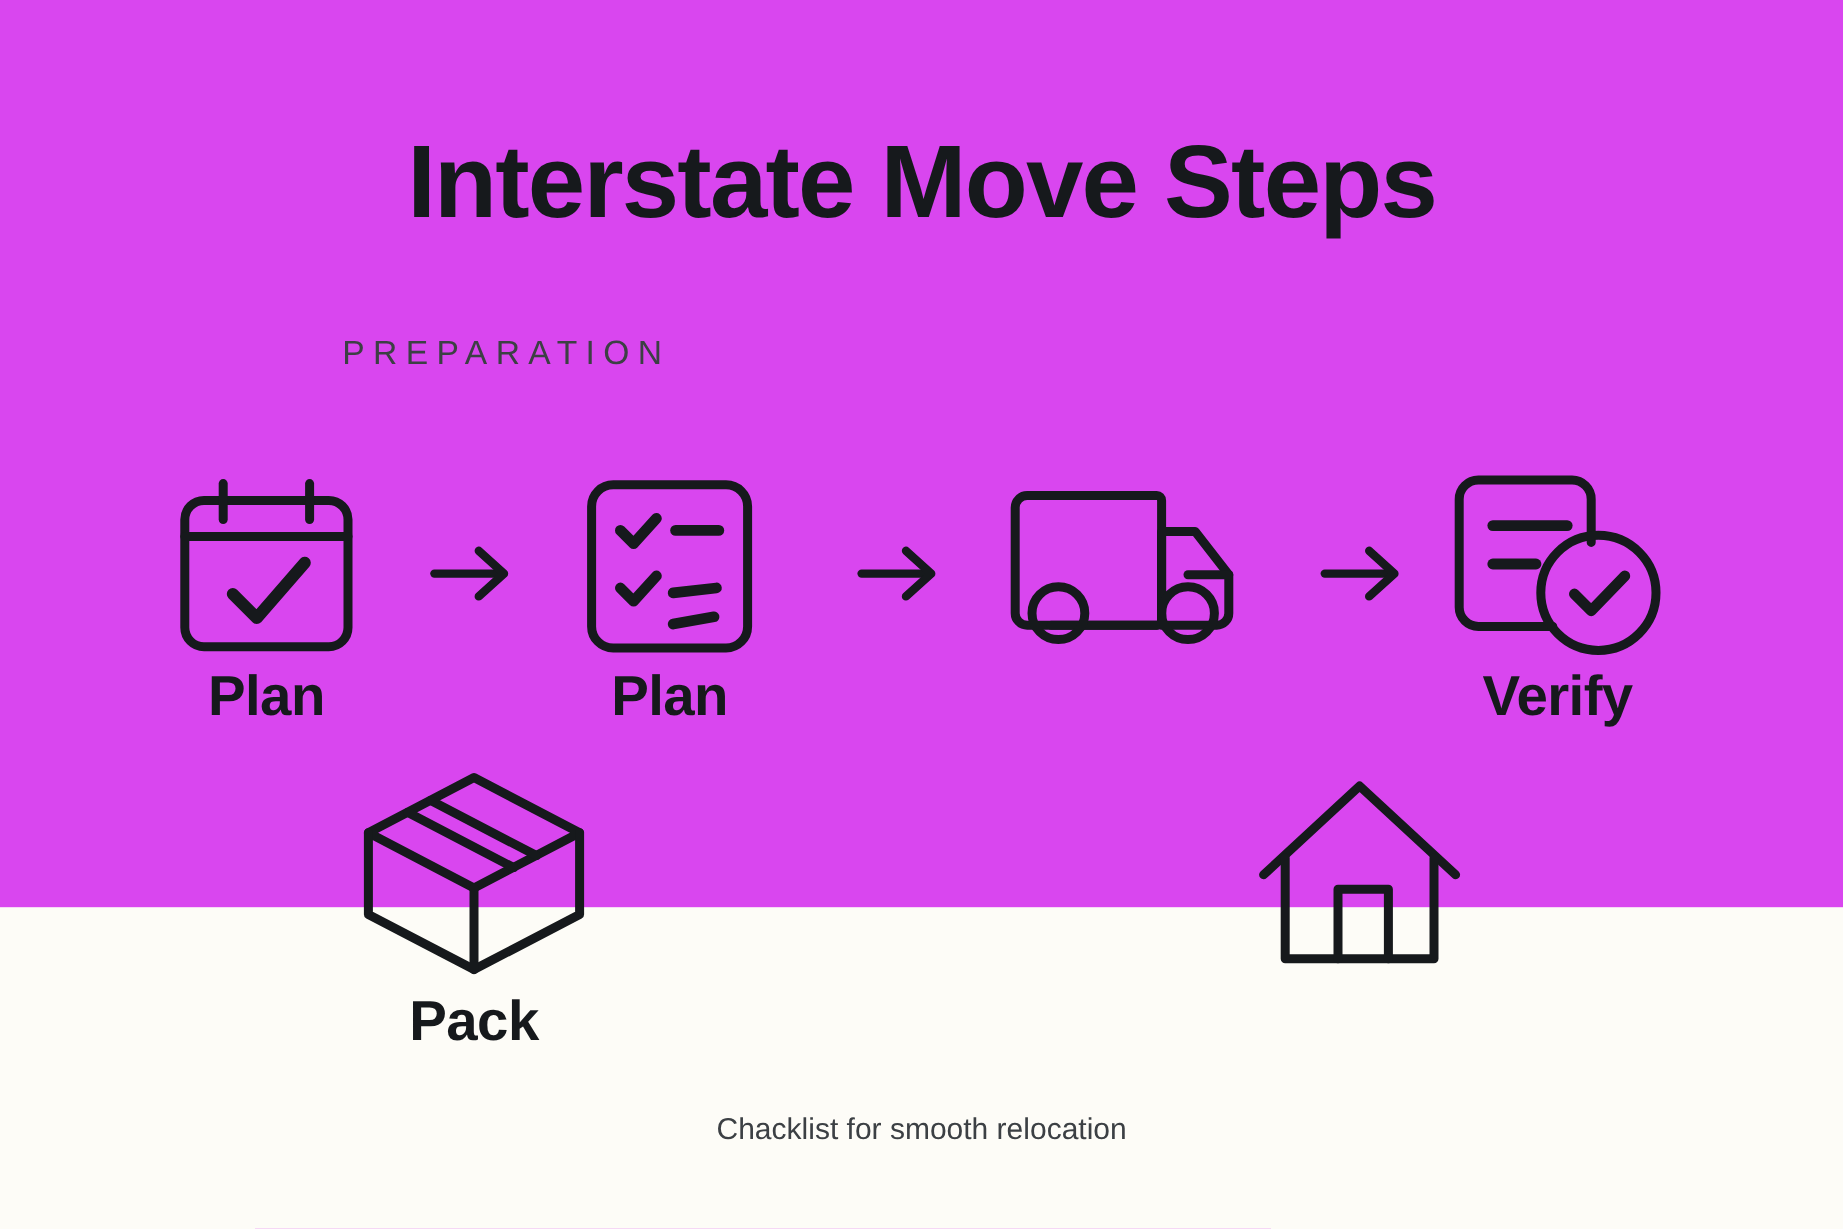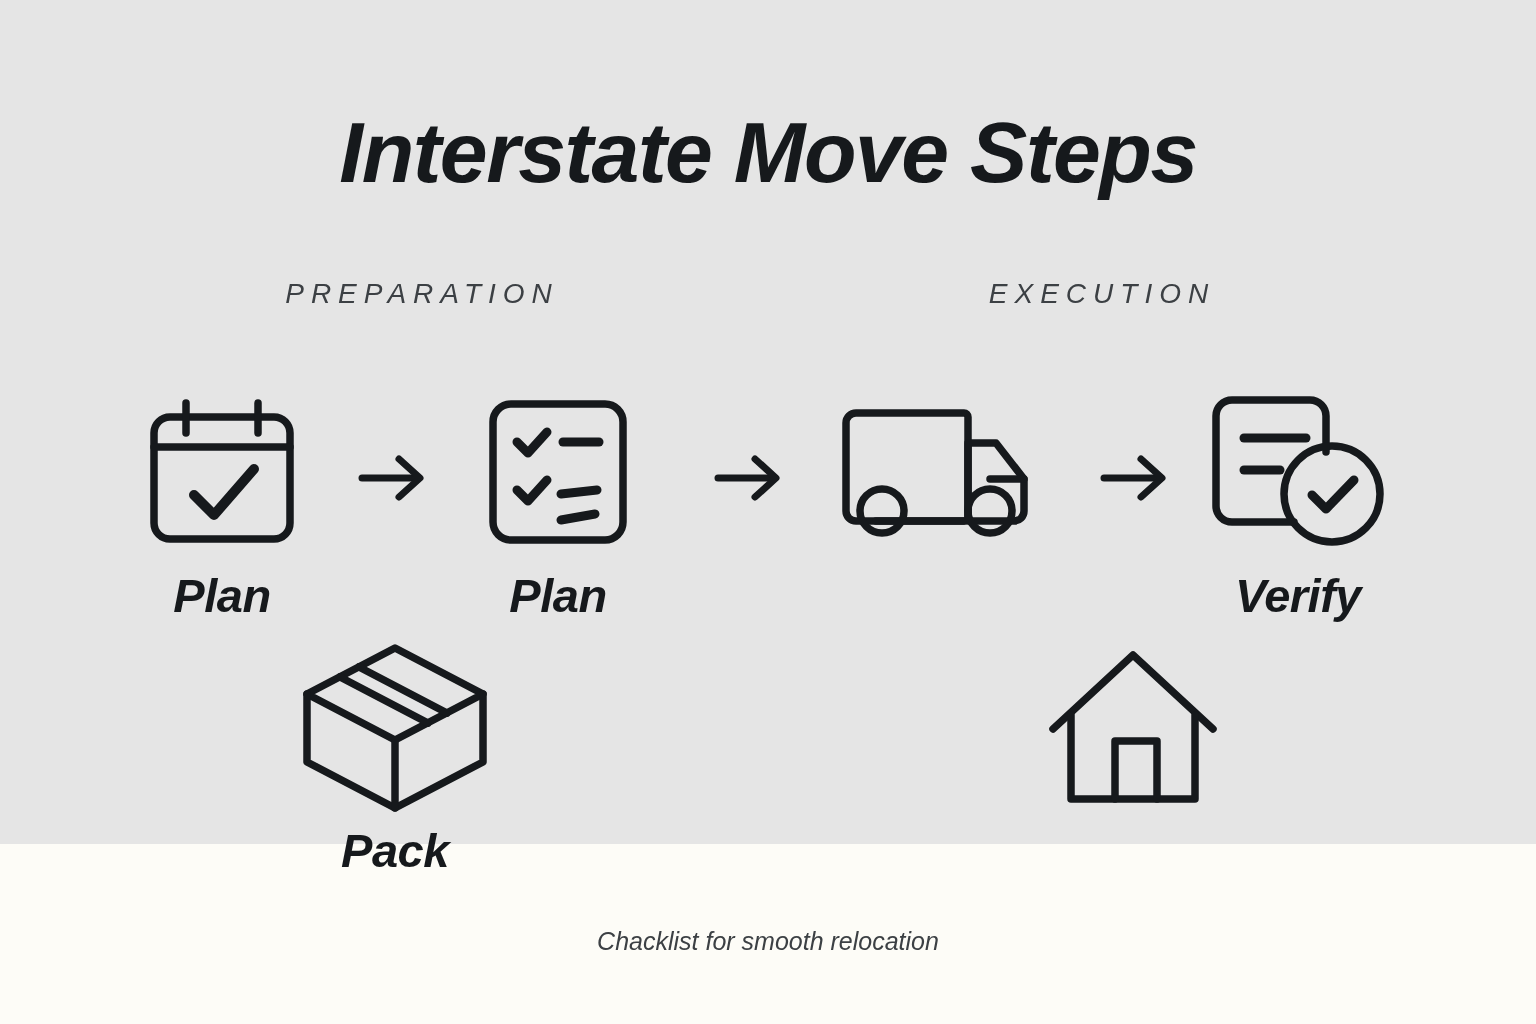--- a/index.html
+++ b/index.html
@@ -12,23 +12,22 @@
     height: 1024px;
     background: #FDFCF7;
     font-family: "Liberation Sans", sans-serif;
     color: #16191C;
     overflow: hidden;
   }
 
   .canvas {
     position: relative;
     width: 1536px;
-    height: 844px;
-    background: #e5e5e5;
-    font-style: italic;
+    height: 756px;
+    background: #d946ef;
   }
 
   
   .title {
     position: absolute;
     left: 0;
     top: 104px;
     width: 1536px;
     text-align: center;
     font-size: 86px;
@@ -60,21 +59,21 @@
     width: 220px;
     text-align: center;
   }
   .step .icon-slot {
     height: 160px;
     display: flex;
     align-items: center;
     justify-content: center;
   }
   .step .step-label {
-    margin-top: 16px;
+    margin-top: 0;
     font-size: 47px;
     line-height: 56px;
     font-weight: 700;
     letter-spacing: -0.5px;
     color: #16191C;
     white-space: nowrap;
   }
 
   .step-plan   { left: 112px;  top: 392px; }
   .step-sort   { left: 448px;  top: 392px; }
@@ -115,21 +114,20 @@
   svg { display: block; overflow: visible; }
 </style>
 </head>
 <body>
 
 <div class="canvas">
 
   <div class="title">Interstate Move Steps</div>
 
   <div class="section-head prep">PREPARATION</div>
-  <div class="section-head exec">EXECUTION</div>
 
   <div class="step step-plan">
     <div class="icon-slot">
       <span>
         <svg width="152" height="150" viewBox="0 0 152 150" fill="none" stroke="#16191C" stroke-width="7.5" stroke-linecap="round" stroke-linejoin="round">
           <rect x="8" y="20" width="136" height="122" rx="16"></rect>
           <line x1="8" y1="50" x2="144" y2="50"></line>
           <line x1="40" y1="6" x2="40" y2="36"></line>
           <line x1="112" y1="6" x2="112" y2="36"></line>
           <polyline points="48,98 68,118 108,72" stroke-width="10"></polyline>

